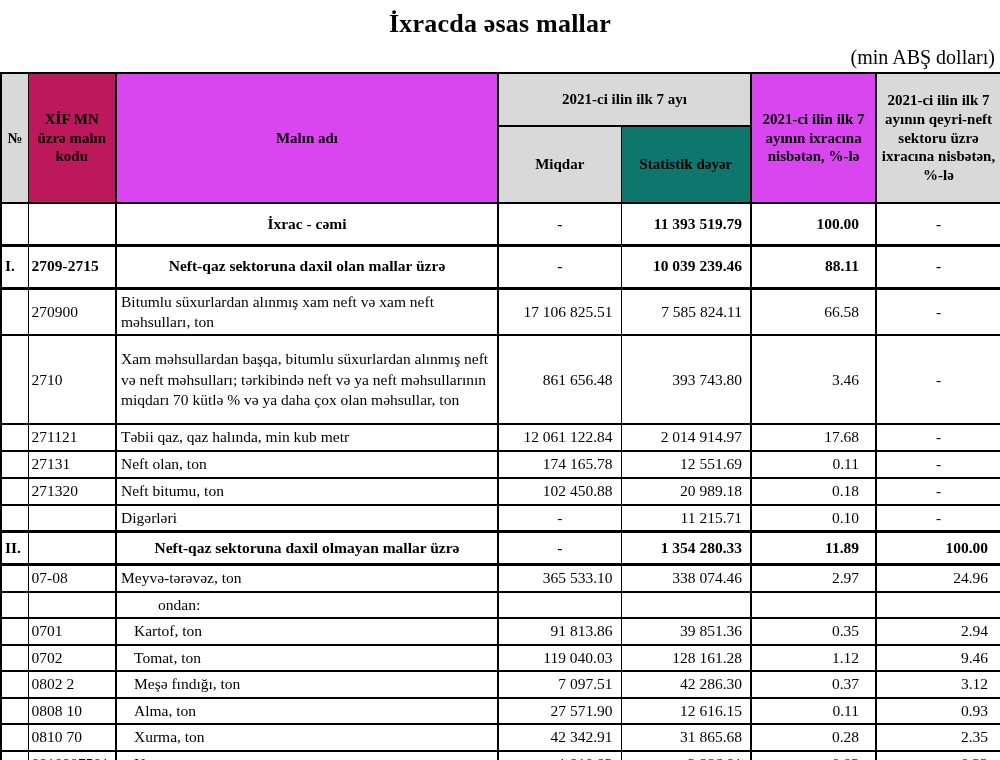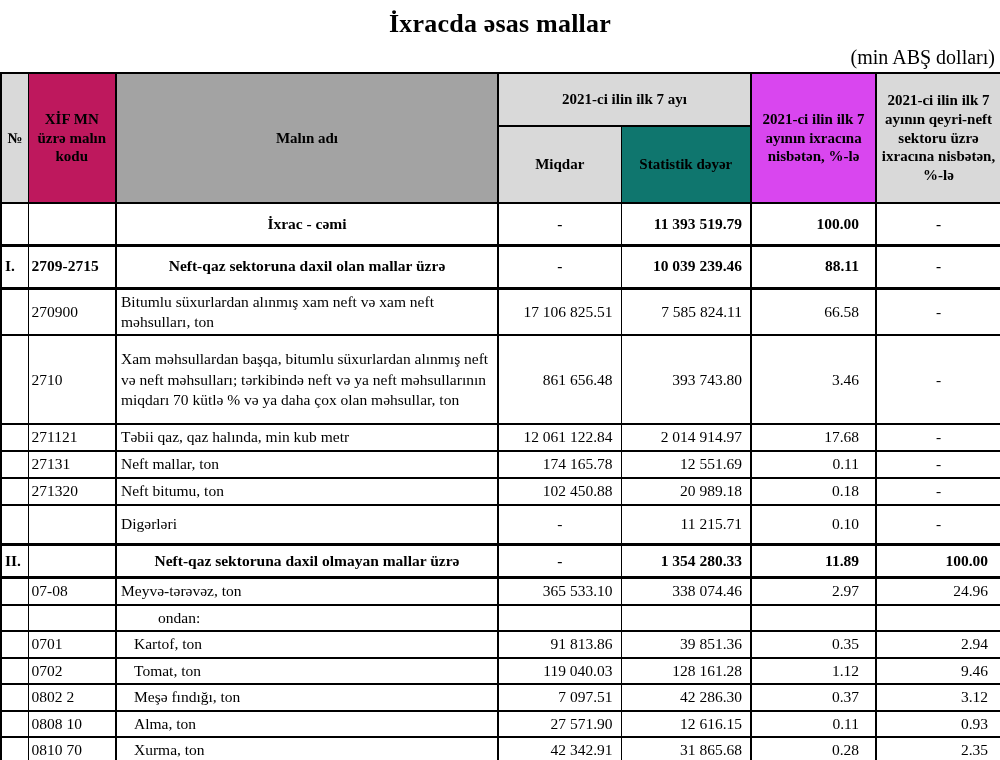--- a/index.html
+++ b/index.html
@@ -68,21 +68,21 @@
         <col style="width:382px">
       <col style="width:123px">
         <col style="width:130px">
         <col style="width:125px">
         <col style="width:125px">
     </colgroup>
     <thead>
       <tr class="tier1">
         <th rowspan="2" class="c1" style="background: rgb(217, 217, 217);">№</th>
         <th rowspan="2" class="c2" style="background: #be185d;">XİF MN üzrə malın kodu</th>
-        <th rowspan="2" class="c3" style="background: #a3a3a3;">Malın adı</th>
+        <th rowspan="2" class="c3" style="background: #d946ef;">Malın adı</th>
         <th colspan="2" class="c5" style="background: rgb(217, 217, 217);">2021-ci ilin ilk 7 ayı</th>
         <th rowspan="2" class="c6" style="background: #d946ef;">2021-ci ilin ilk 7 ayının ixracına nisbətən, %-lə</th>
         <th rowspan="2" class="c7" style="background: rgb(217, 217, 217);">2021-ci ilin ilk 7 ayının qeyri-neft sektoru üzrə ixracına nisbətən, %-lə</th>
       </tr>
       <tr class="tier2">
         <th class="c4" style="background: rgb(217, 217, 217);">Miqdar</th>
         <th class="c5" style="background: #0f766e;">Statistik dəyər</th>
       </tr>
     </thead>
     <tbody id="rows">
@@ -127,36 +127,36 @@
           <td class="cell-code c2">271121</td>
           <td class="cell-name c3">Təbii qaz, qaz halında, min kub metr</td>
           <td class="cell-quantity c4">12 061 122.84</td>
           <td class="cell-stat-value c5">2 014 914.97</td>
           <td class="cell-share-total c6">17.68</td>
           <td class="cell-share-nonoil c7 dash">-</td>
         </tr>
         <tr class="item" style="height: 27px;">
           <td class="cell-num c1"></td>
           <td class="cell-code c2">27131</td>
-          <td class="cell-name c3">Neft mallar, ton</td>
+          <td class="cell-name c3">Neft olan, ton</td>
           <td class="cell-quantity c4">174 165.78</td>
           <td class="cell-stat-value c5">12 551.69</td>
           <td class="cell-share-total c6">0.11</td>
           <td class="cell-share-nonoil c7 dash">-</td>
         </tr>
         <tr class="item" style="height: 27px;">
           <td class="cell-num c1"></td>
           <td class="cell-code c2">271320</td>
           <td class="cell-name c3">Neft bitumu, ton</td>
           <td class="cell-quantity c4">102 450.88</td>
           <td class="cell-stat-value c5">20 989.18</td>
           <td class="cell-share-total c6">0.18</td>
           <td class="cell-share-nonoil c7 dash">-</td>
         </tr>
-        <tr class="item" style="height: 40px;">
+        <tr class="item" style="height: 27px;">
           <td class="cell-num c1"></td>
           <td class="cell-code c2"></td>
           <td class="cell-name c3">Digərləri</td>
           <td class="cell-quantity c4 dash">-</td>
           <td class="cell-stat-value c5">11 215.71</td>
           <td class="cell-share-total c6">0.10</td>
           <td class="cell-share-nonoil c7 dash">-</td>
         </tr>
         <tr class="section" style="height: 33px;">
           <td class="cell-num c1">II.</td>

